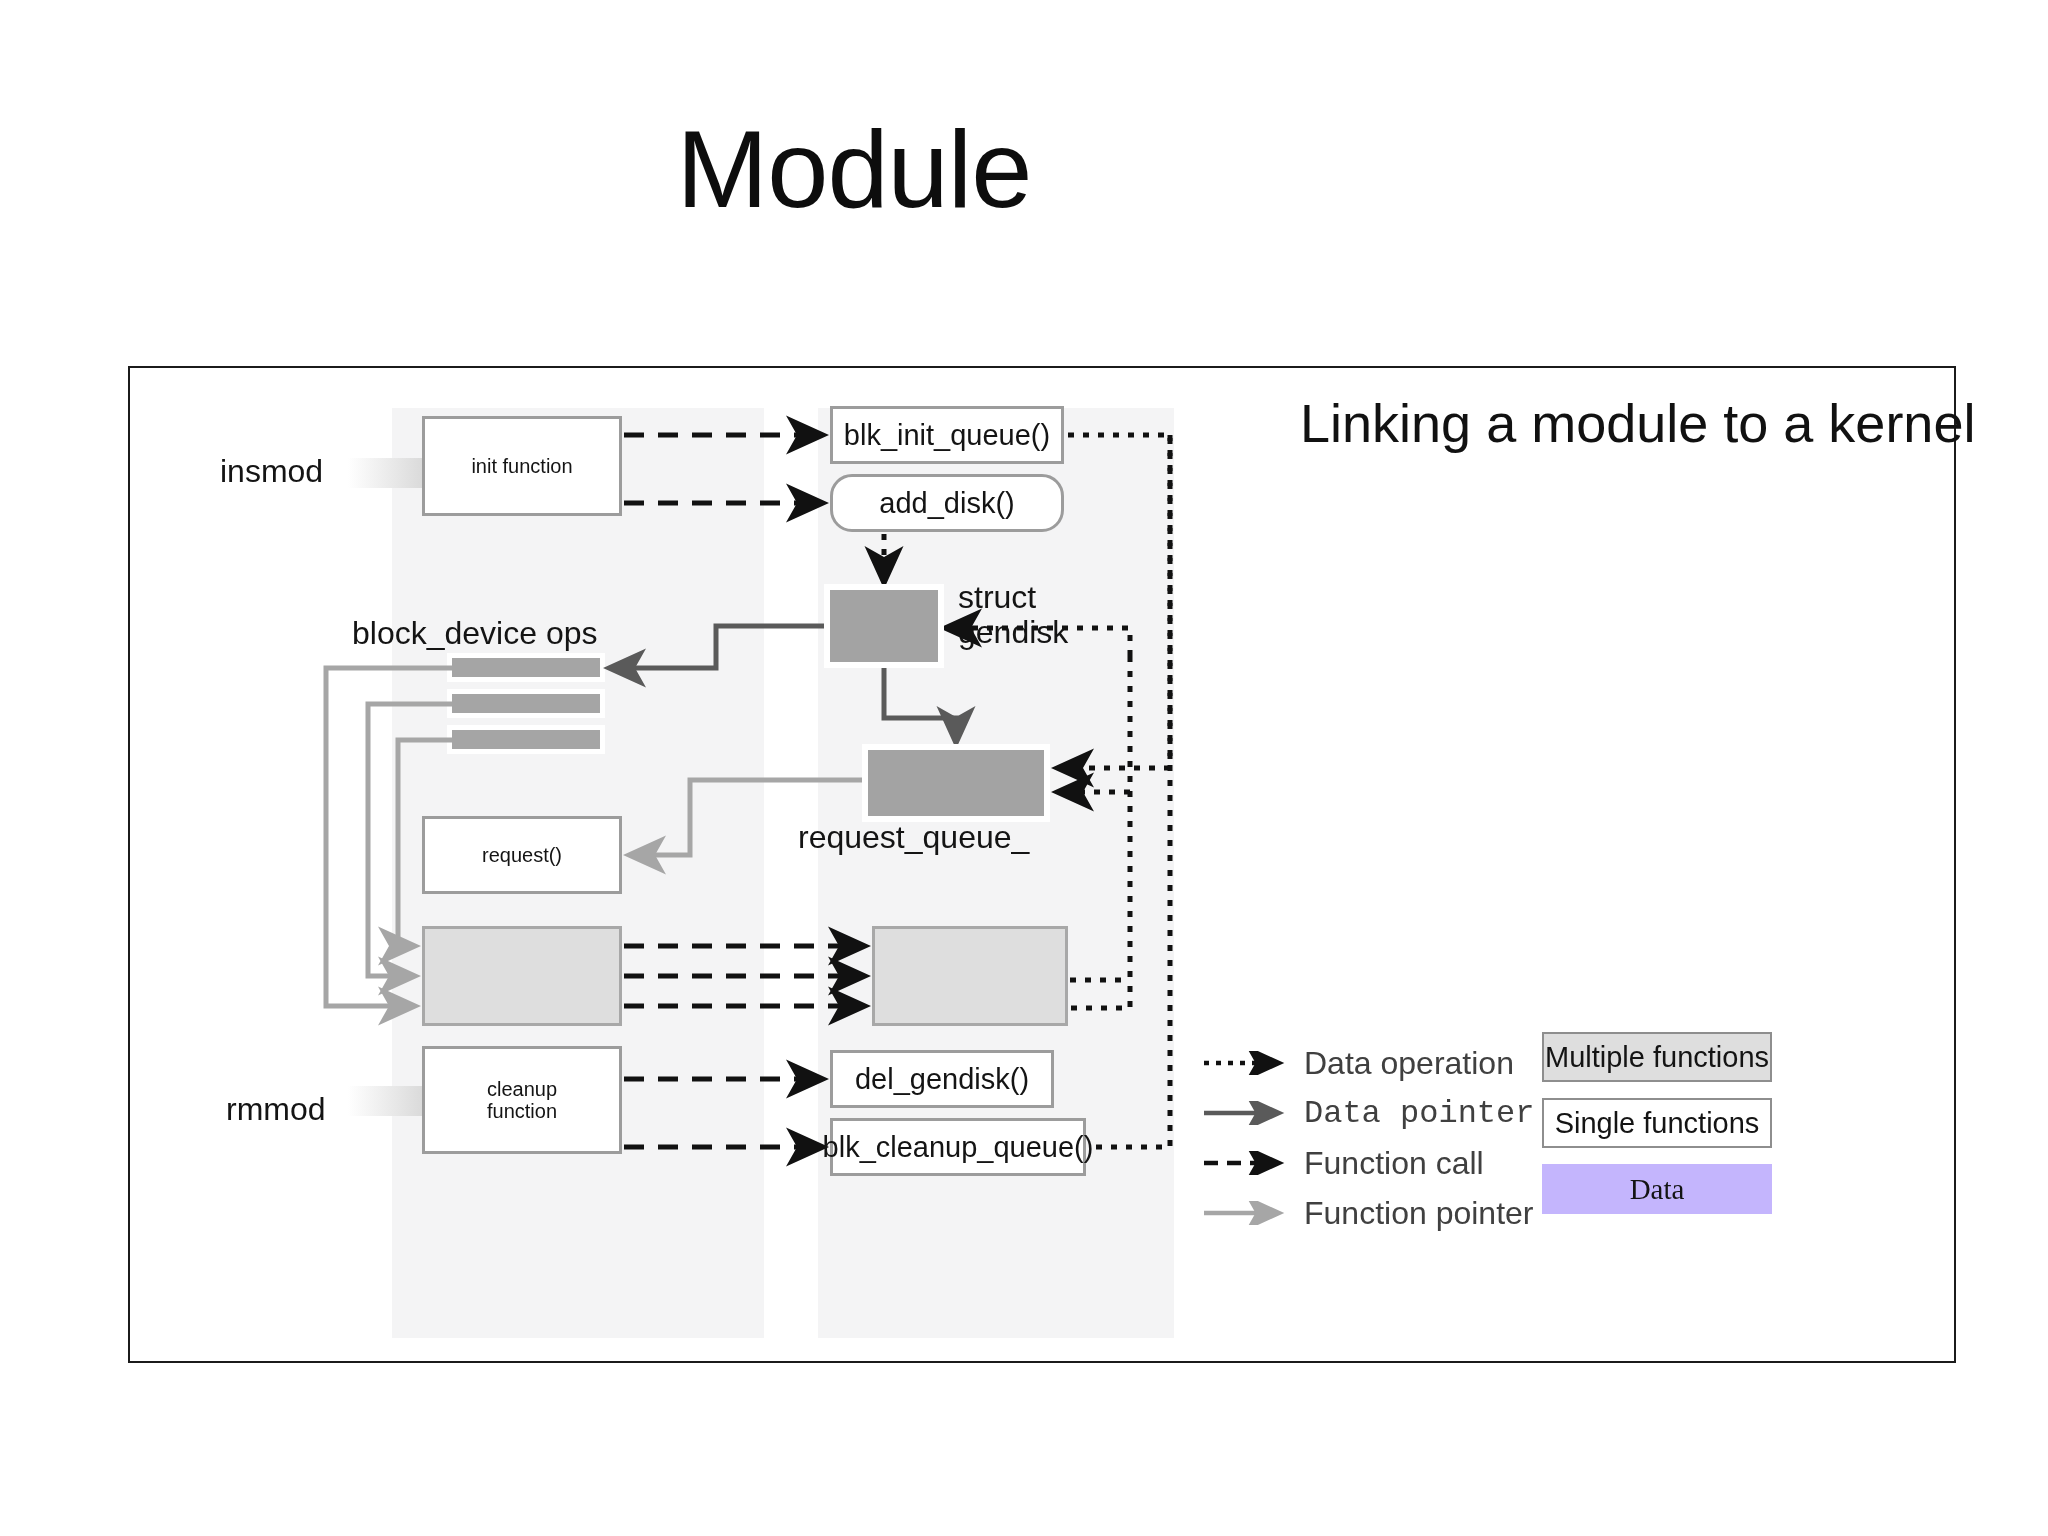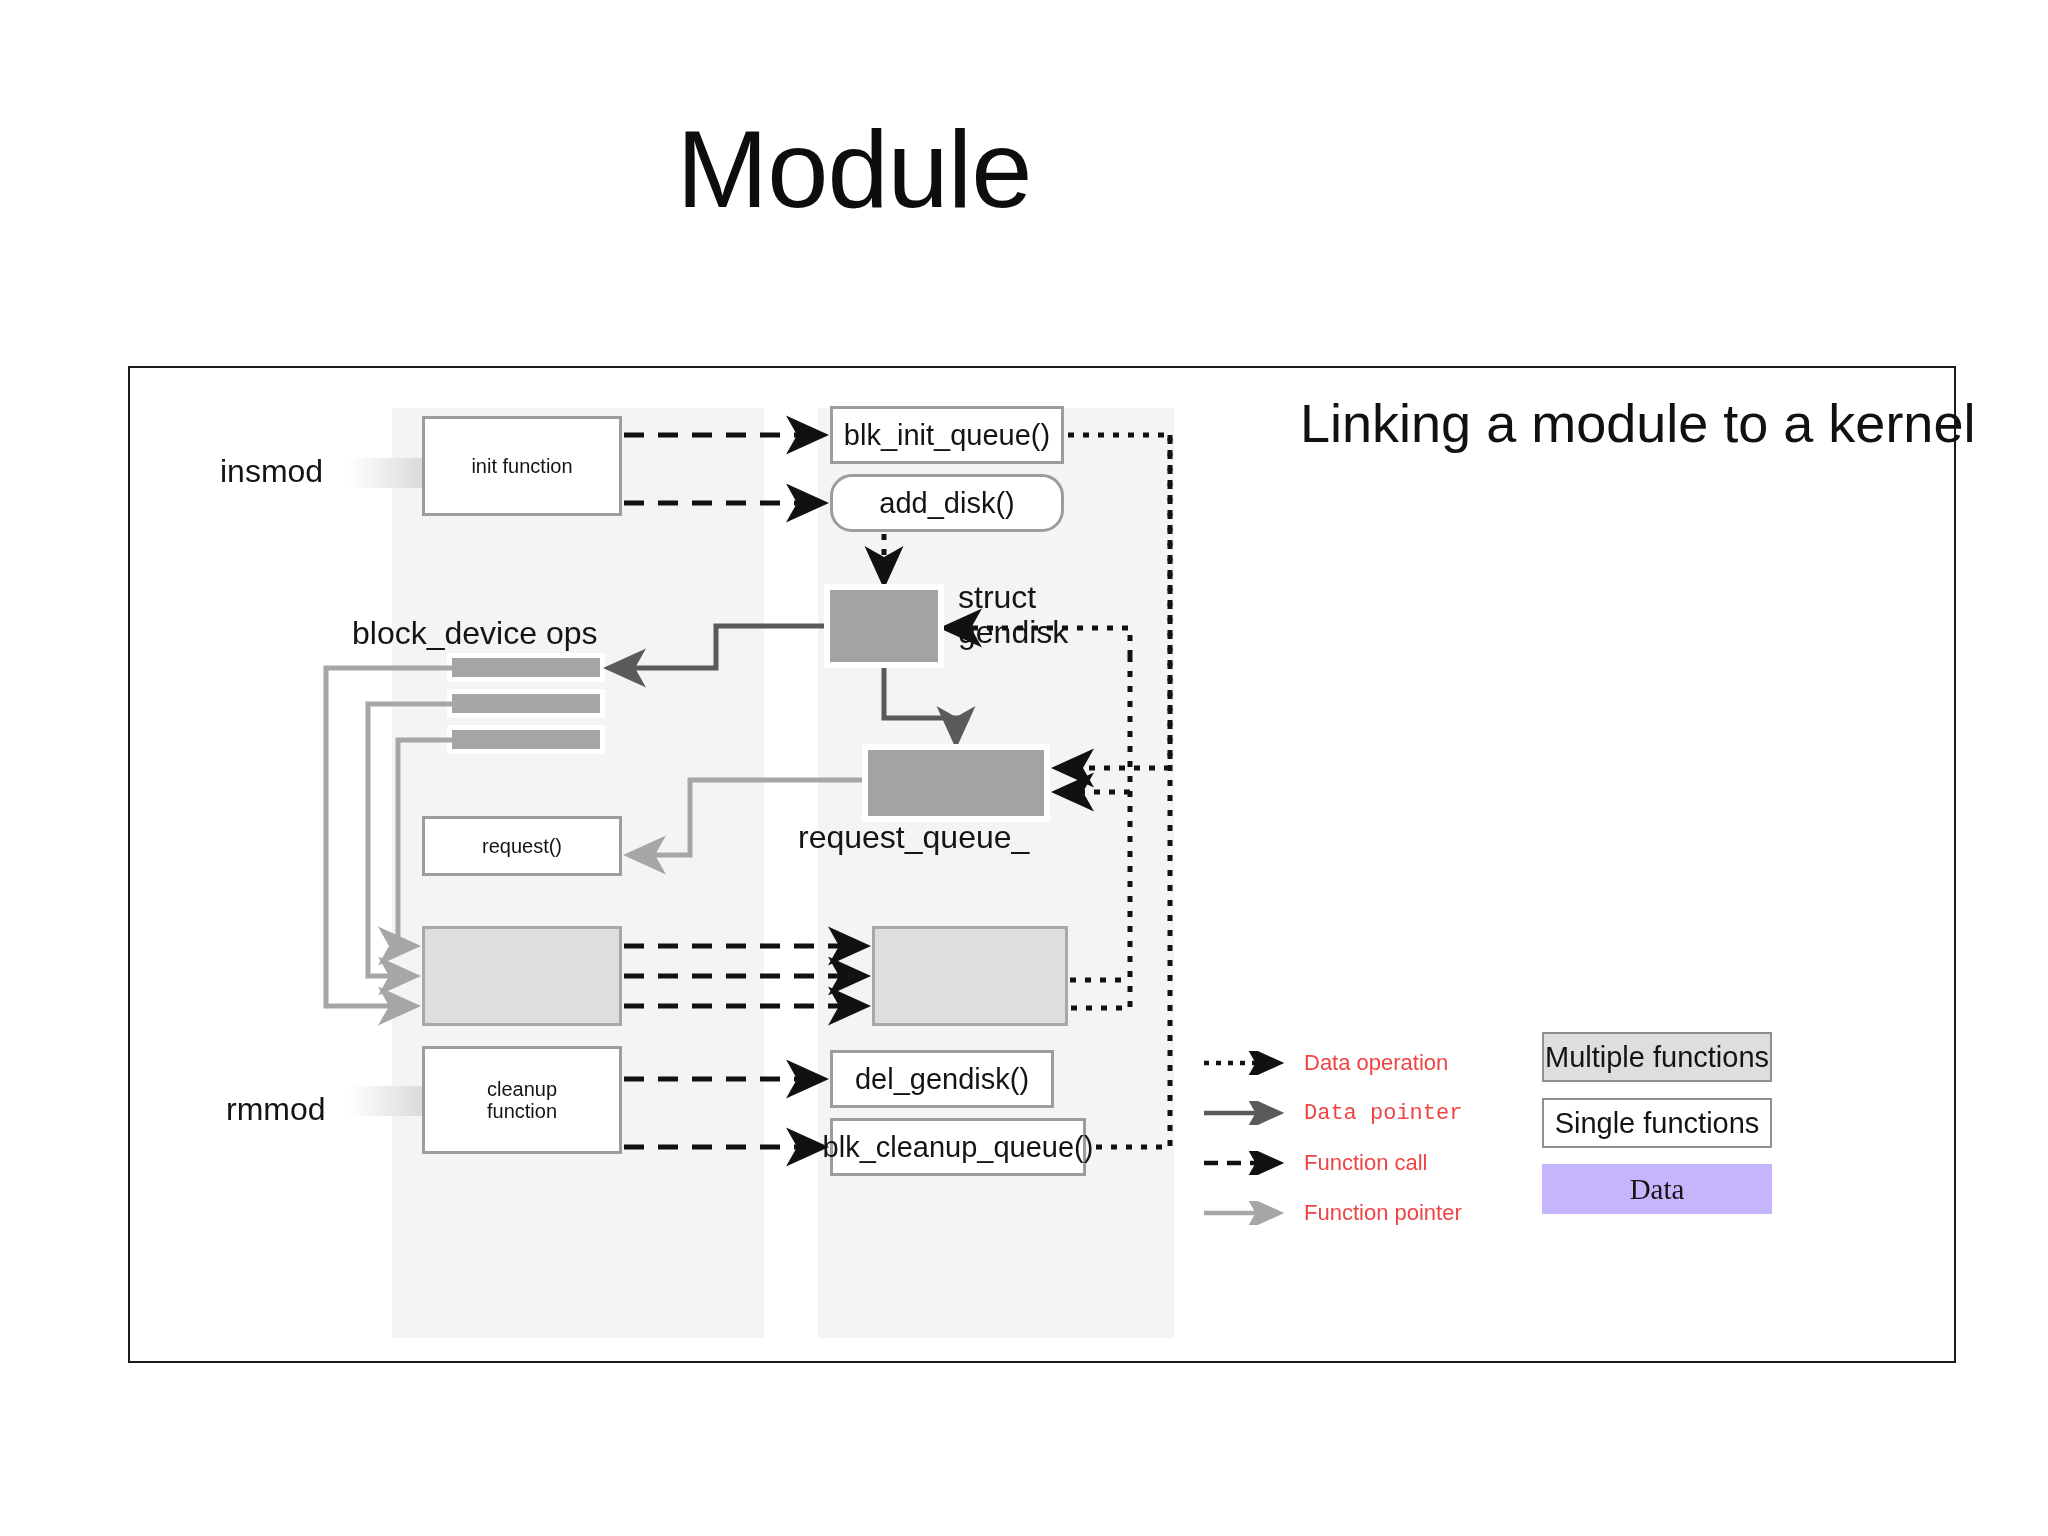--- a/index.html
+++ b/index.html
@@ -87,21 +87,21 @@
     border: none;
     outline: 6px solid #ffffff;
   }
 
   
   #node-init-function    { left: 292px;  top: 48px;  width: 200px; height: 100px; }
   #node-blk-init-queue   { left: 700px;  top: 38px;  width: 234px; height: 58px;  font-size: 29px;}
   #node-add-disk         { left: 700px;  top: 106px; width: 234px; height: 58px;  font-size: 29px; border-radius: 22px;}
   #node-gendisk          { left: 700px;  top: 222px; width: 108px; height: 72px;  }
   #node-request-queue    { left: 738px;  top: 382px; width: 176px; height: 66px;  }
-  #node-request-fn       { left: 292px;  top: 448px; width: 200px; height: 60px;  }
+  #node-request-fn       { left: 292px;  top: 448px; width: 200px; height: 78px;  }
   #node-multi-left       { left: 292px;  top: 558px; width: 200px; height: 100px; }
   #node-multi-right      { left: 742px;  top: 558px; width: 196px; height: 100px; }
   #node-del-gendisk      { left: 700px;  top: 682px; width: 224px; height: 58px;  font-size: 29px;}
   #node-blk-cleanup      { left: 700px;  top: 750px; width: 256px; height: 58px;  font-size: 29px;}
   #node-cleanup-function { left: 292px;  top: 678px; width: 200px; height: 108px; }
 
   
   .plain-label {
     position: absolute;
     font-size: 32px;
@@ -159,22 +159,22 @@
     display: flex;
     align-items: center;
     gap: 10px;
   }
   #legend-row-0 { top: 0px; }
   #legend-row-1 { top: 50px; font-family: Liberation Mono, monospace; }
   #legend-row-2 { top: 100px; }
   #legend-row-3 { top: 150px; }
   .legend-swatch { width: 92px; height: 24px; flex: 0 0 auto; }
   .legend-text {
-    font-size: 22px;
-    color: #ef4444;
+    font-size: 32px;
+    color: #404040;
     white-space: nowrap;
   }
 
   #legend-boxes {
     position: absolute;
     left: 1412px;
     top: 664px;
   }
   .legend-box {
     position: absolute;

